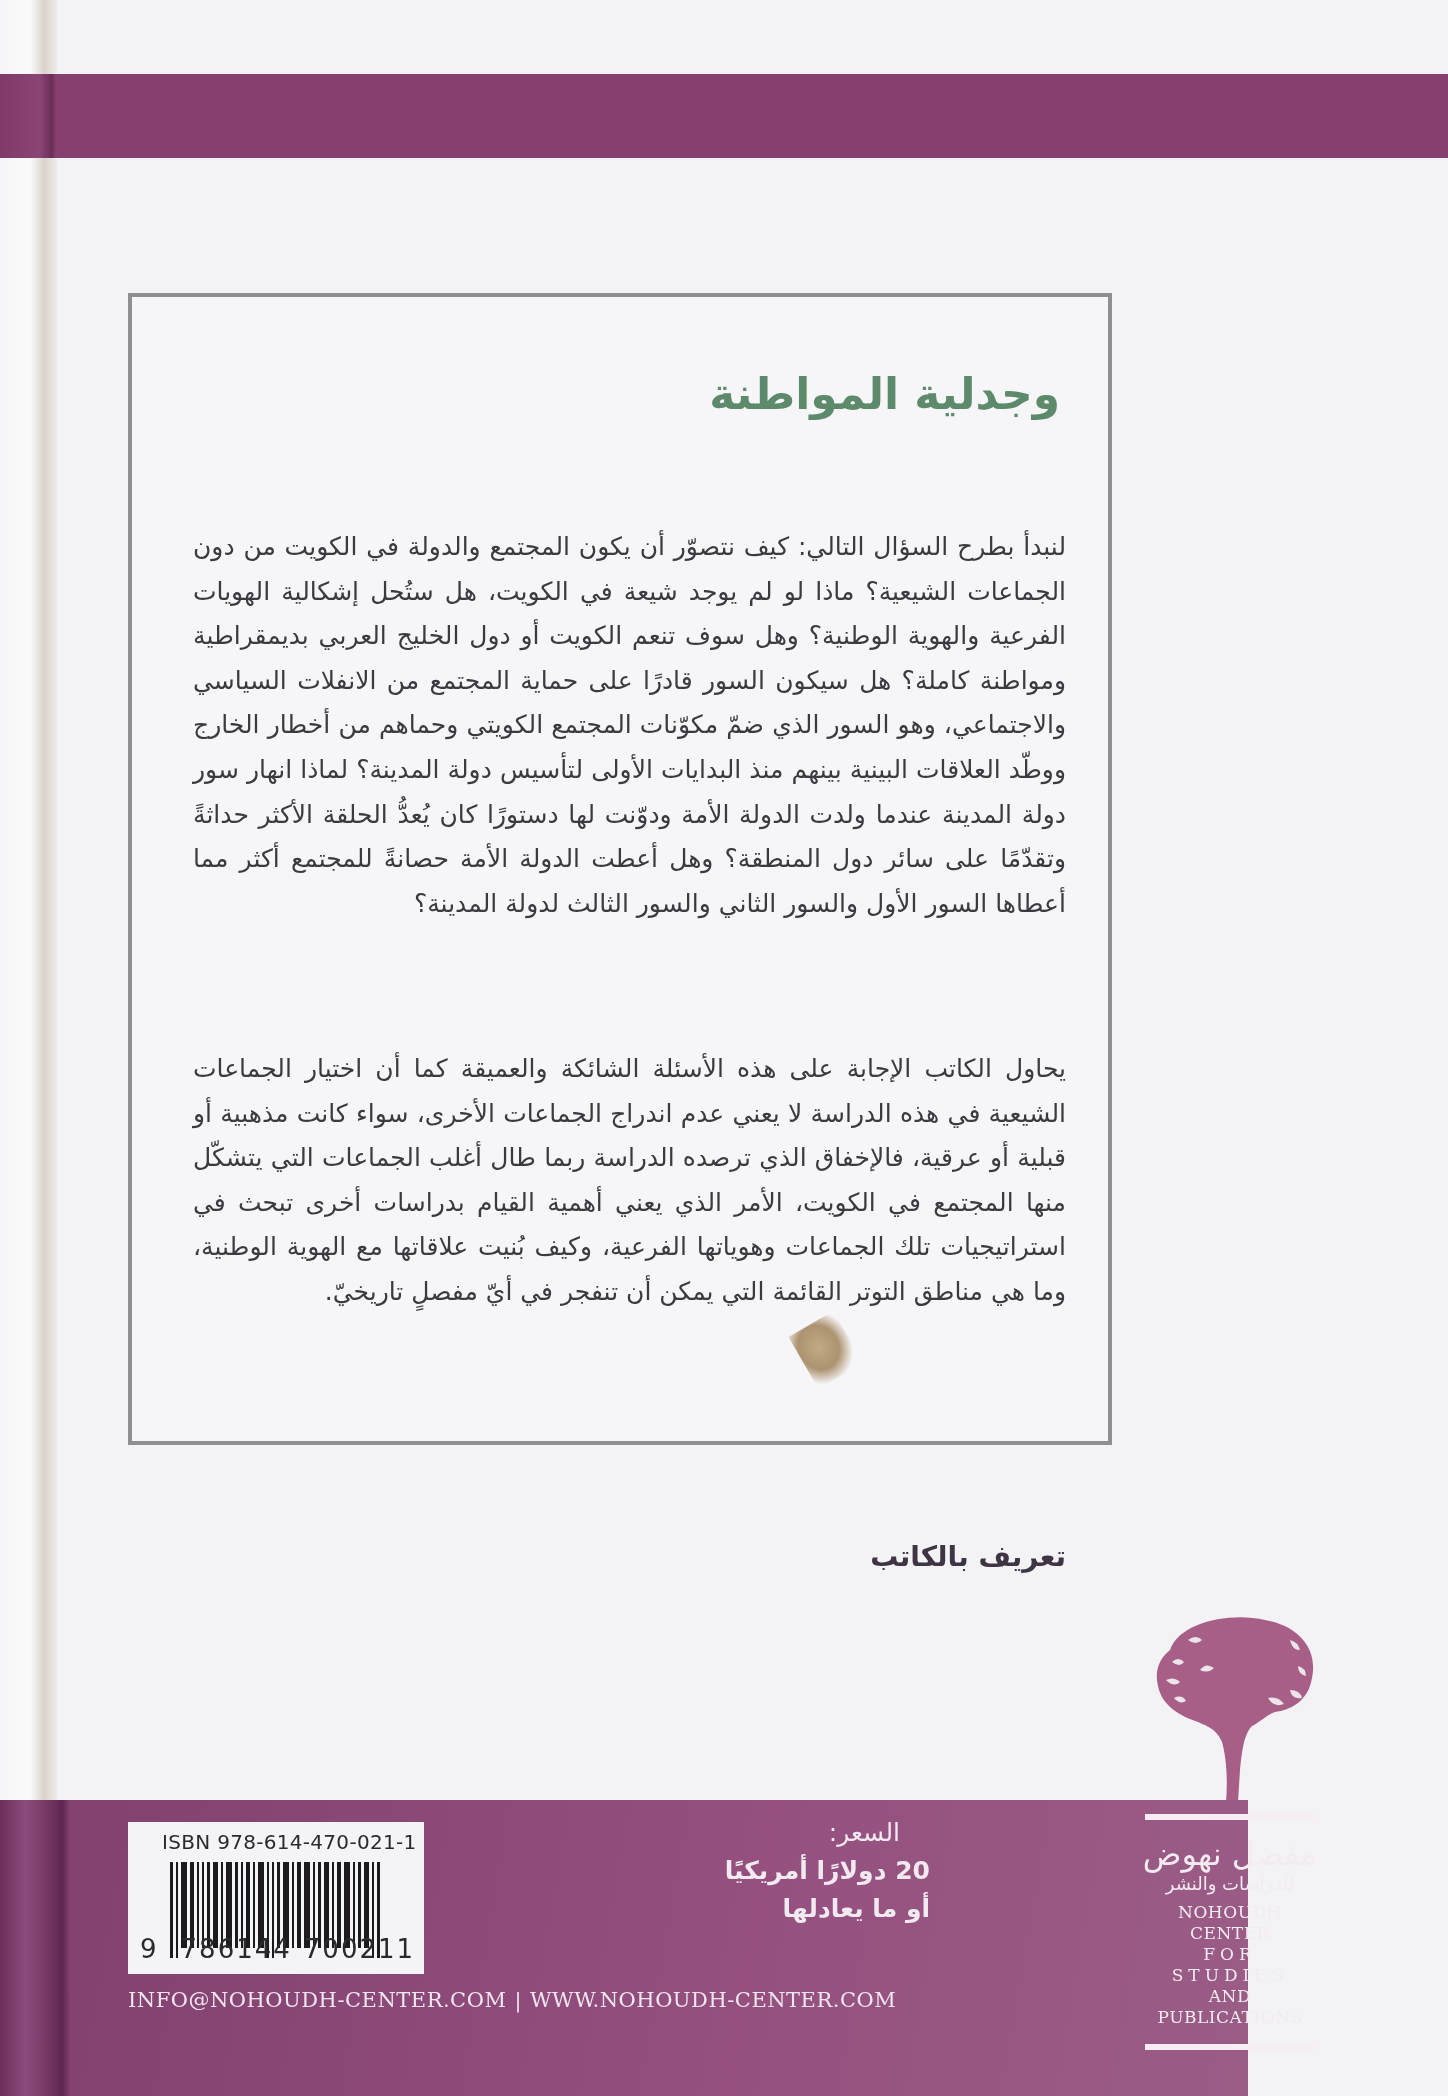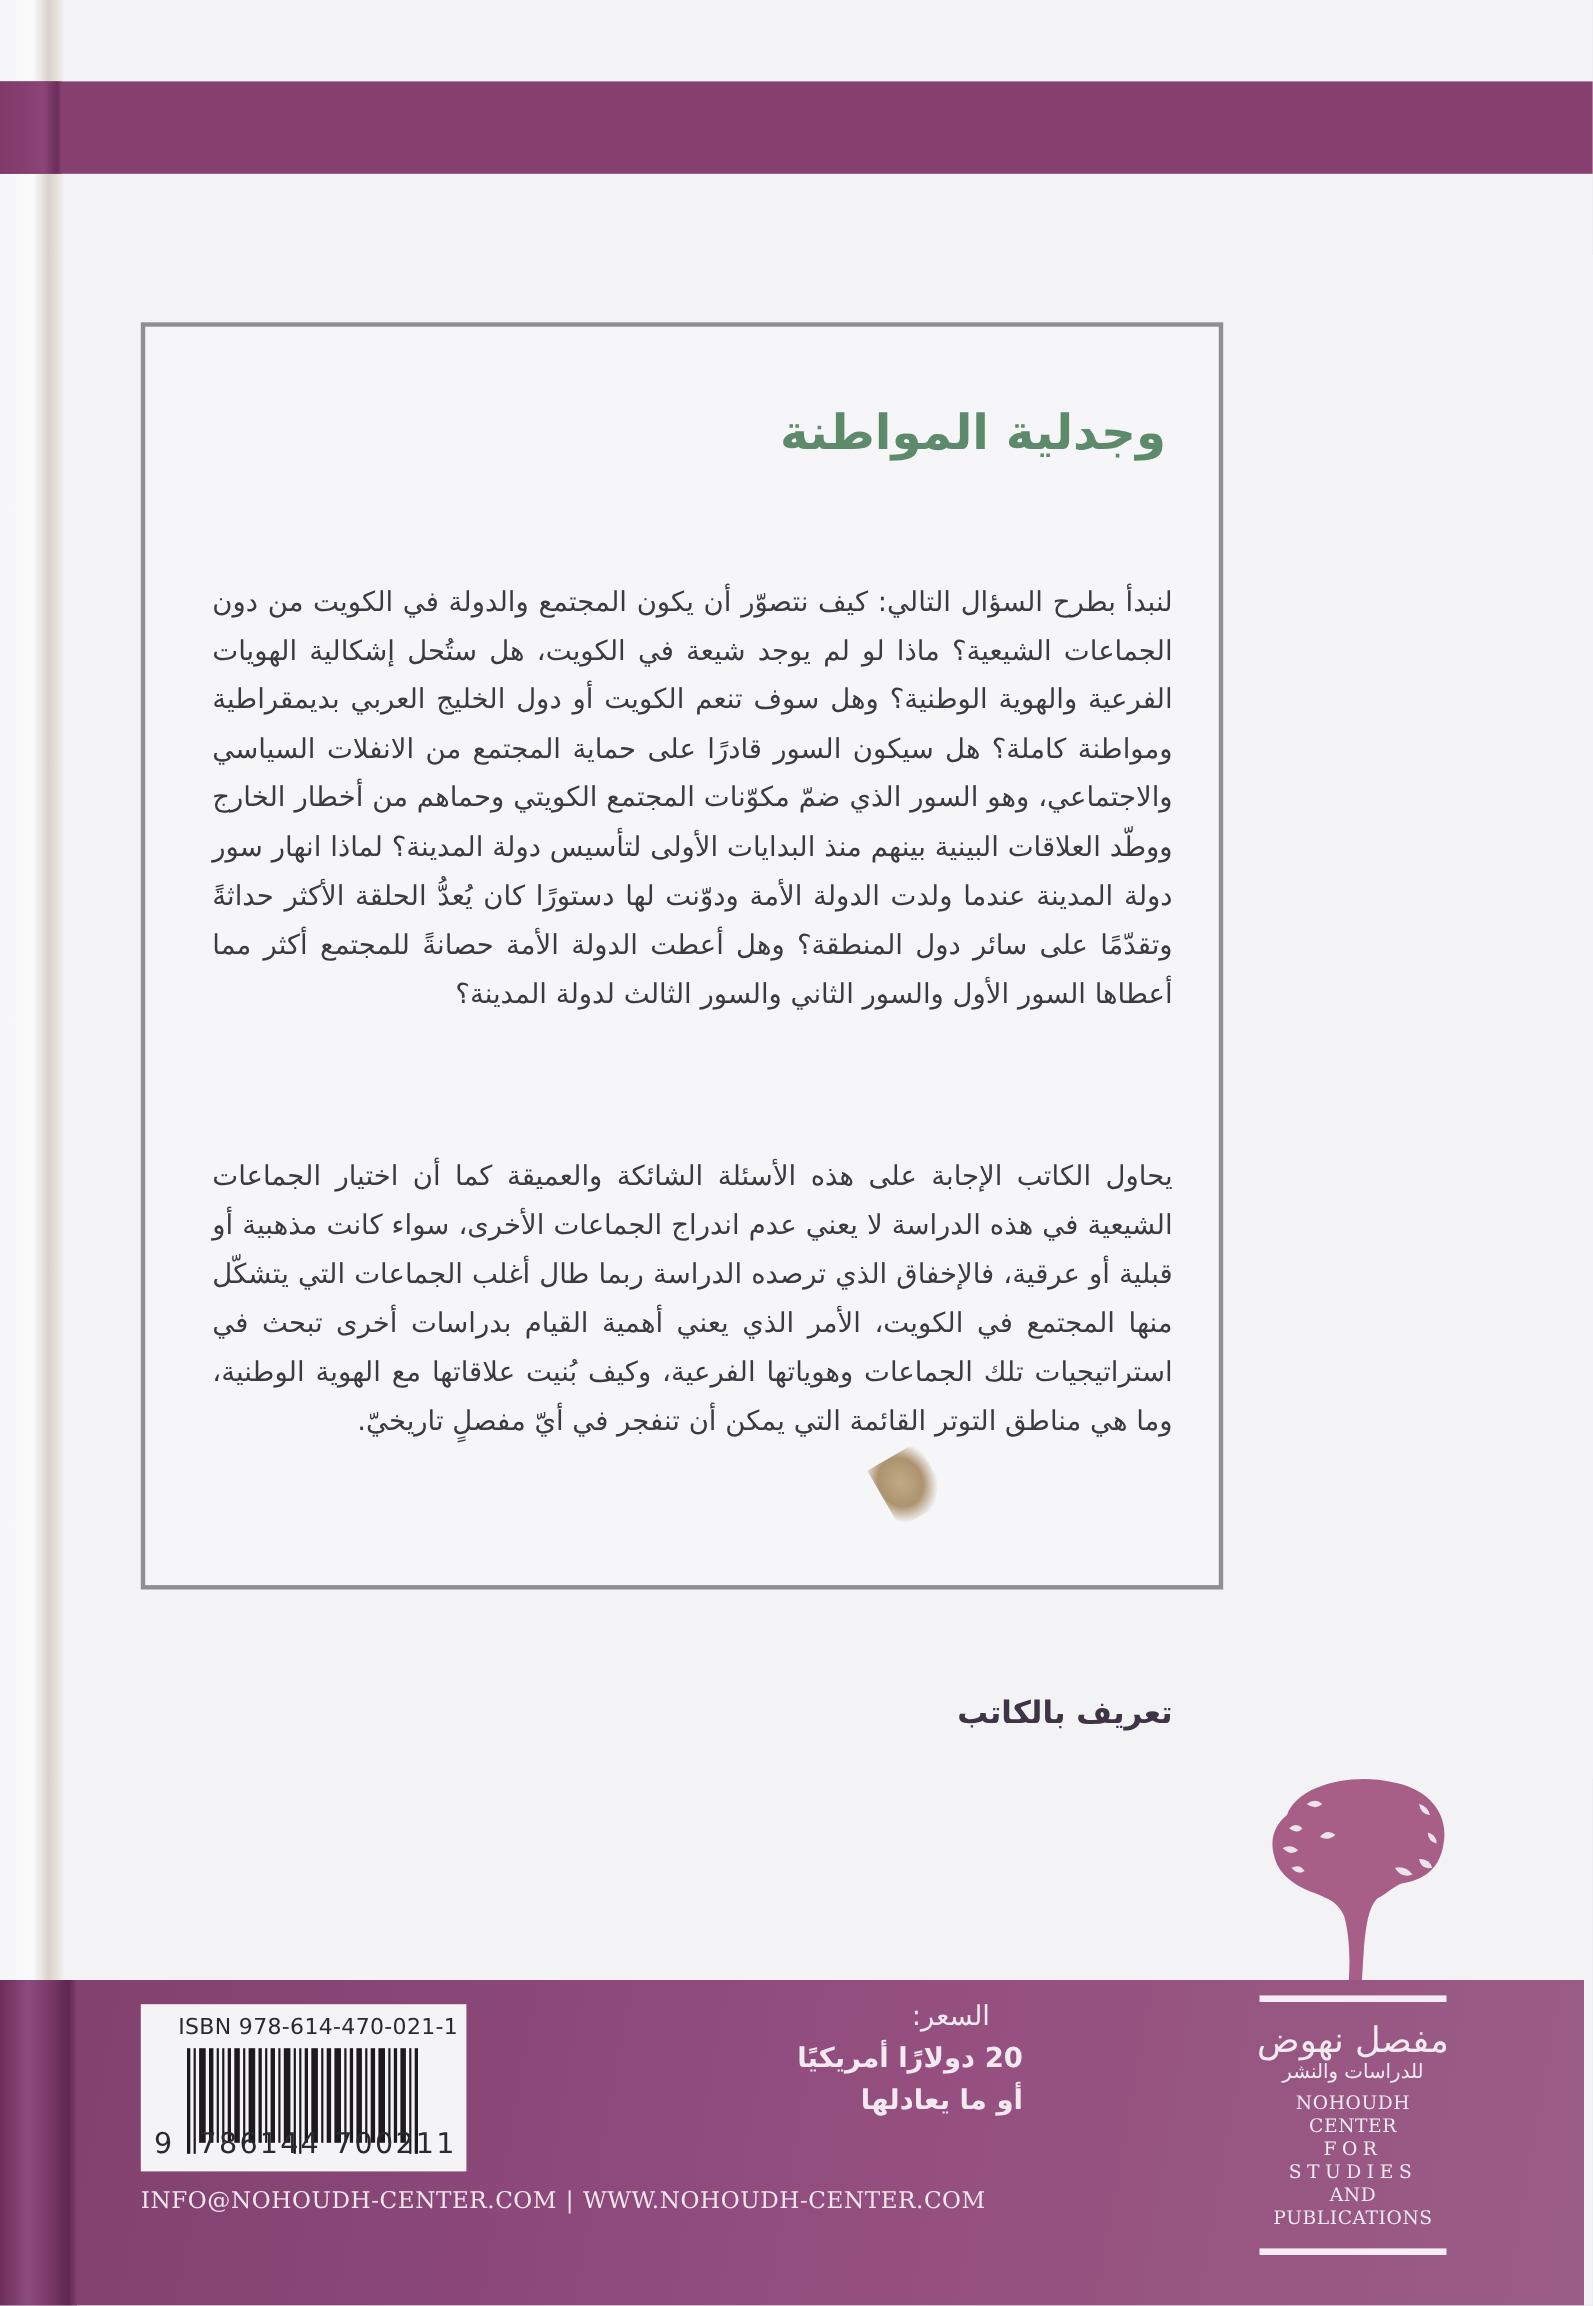--- a/index.html
+++ b/index.html
@@ -39,21 +39,21 @@
     .author-heading { position: absolute; right: 382px; top: 1540px; direction: rtl;
       color: #3f3443; font-family: "DejaVu Sans", sans-serif; font-size: 28px; font-weight: bold; }
     .author-bio { position: absolute; right: 382px; top: 1592px; width: 900px; direction: rtl;
       text-align: justify; text-align-last: right; color: #3b3a40; font-size: 24px; line-height: 43px; }
     .author-name { color: #4a2a48; font-weight: bold; }
 
     
     .logo-tree { position: absolute; left: 1140px; top: 1610px; width: 190px; height: 192px; }
 
     
-    .bottom-band { position: absolute; left: 0; top: 1800px; width: 1440px; height: 296px;
+    .bottom-band { position: absolute; left: 0; top: 1800px; width: 1248px; height: 296px;
       background: linear-gradient(100deg, #81406e 0%, #8d4a7b 40%, #95507f 60%, #9a5d86 100%); }
     .bottom-band .spine-fold { position: absolute; left: 0; top: 0; width: 70px; height: 100%;
       background: linear-gradient(90deg, #6d2e5b 0px, #8b4b7c 25px, #7a3a69 45px, #5e2650 62px, #81406e 70px); }
 
     .isbn-box { position: absolute; left: 128px; top: 22px; width: 296px; height: 152px; background: #f4f4f6; }
     .isbn-text { position: absolute; left: 34px; top: 8px; font-family: "DejaVu Sans", sans-serif;
       font-size: 20px; color: #2a2a2e; letter-spacing: 0.3px; }
     .barcode { position: absolute; left: 42px; top: 40px; width: 245px; height: 88px; display: flex; align-items: flex-start; }
     .barcode span { display: block; background: #1d1a1f; height: 86px; margin-right: 3px; }
     .barcode-digits { position: absolute; left: 12px; top: 112px; font-family: "DejaVu Sans", sans-serif;

